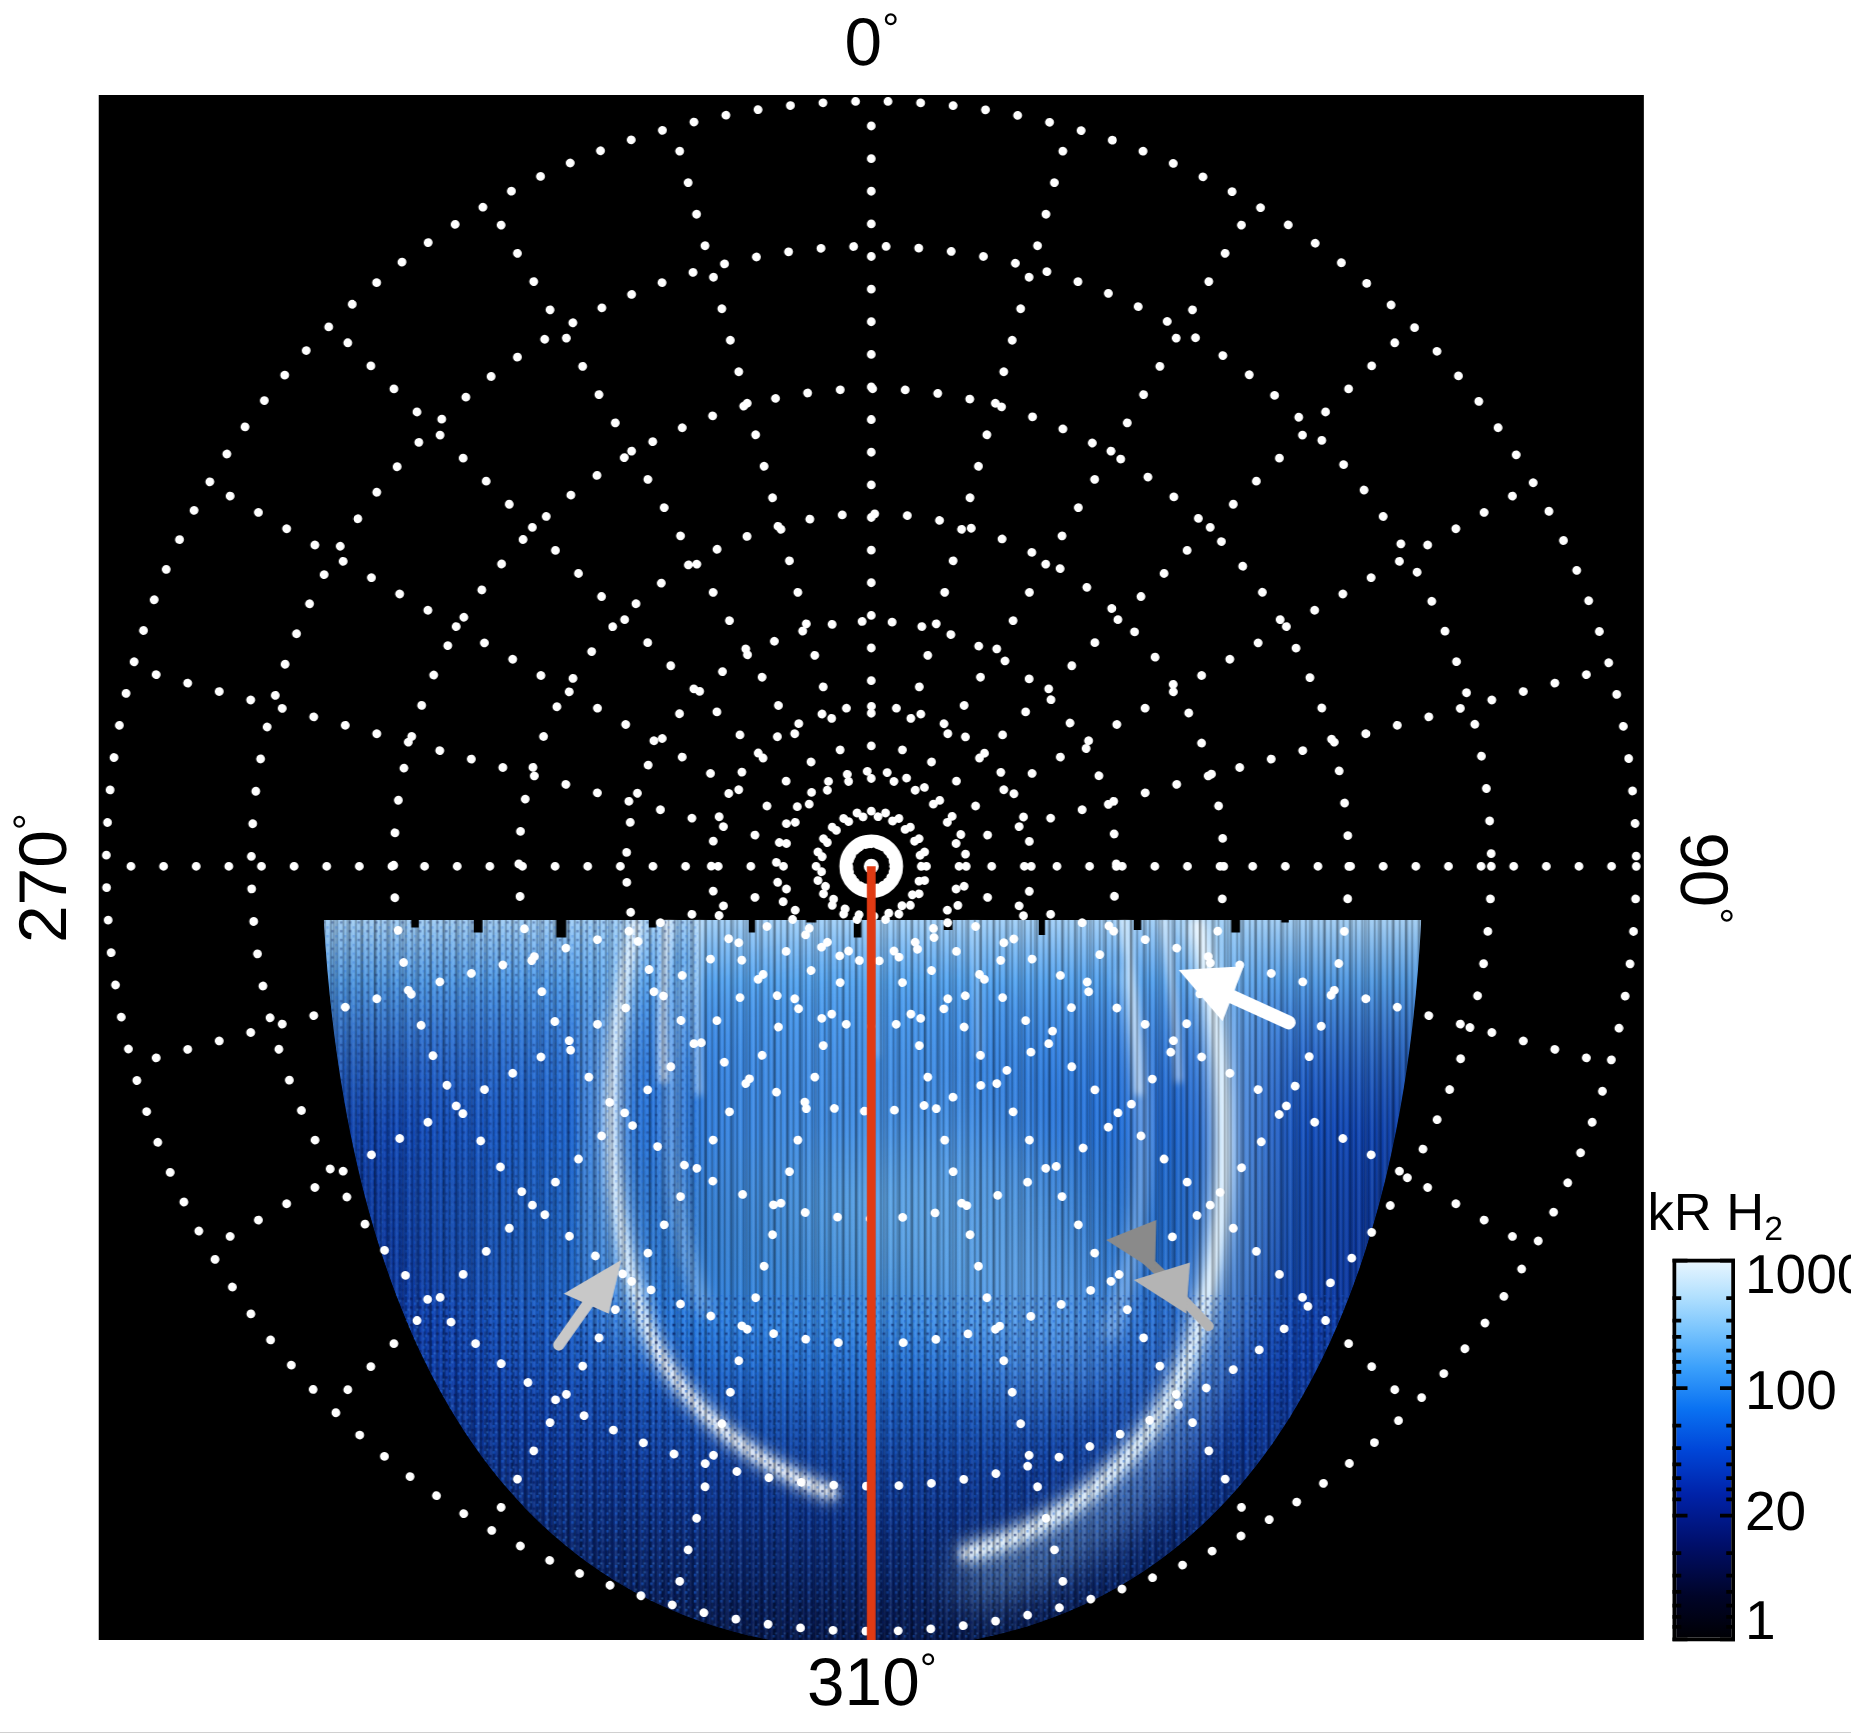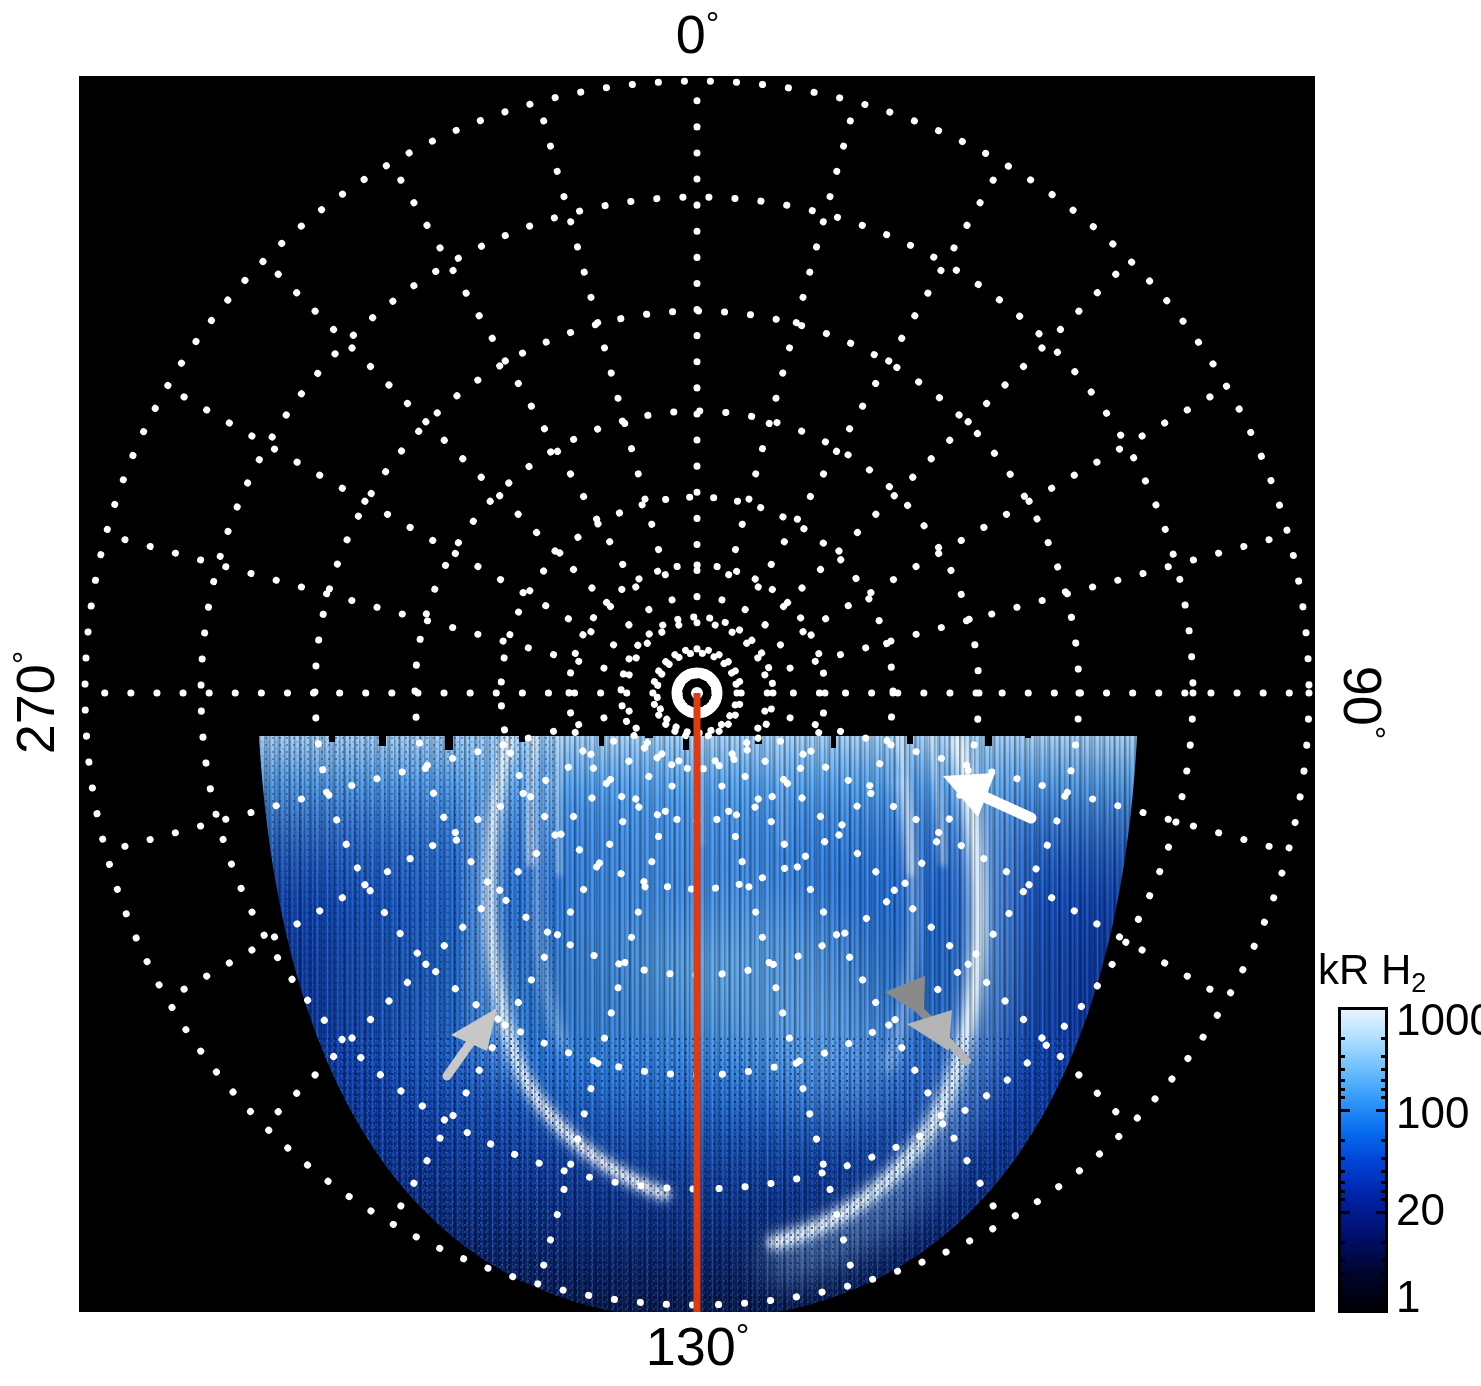--- a/index.html
+++ b/index.html
@@ -48,21 +48,21 @@
   .cbticks i.l{left:0;}
   .cbticks i.r{right:0;}
   .cblabel{position:absolute;font-size:44px;line-height:1;color:#000;white-space:nowrap;}
 </style>
 </head>
 <body>
 
 <div id="stage">
 
   <div class="axlabel" id="lab-top"><span>0</span><span class="deg">°</span></div>
-  <div class="axlabel" id="lab-bottom"><span>130</span><span class="deg">°</span></div>
+  <div class="axlabel" id="lab-bottom"><span>310</span><span class="deg">°</span></div>
   <div class="axlabel" id="lab-left"><span>270</span><span class="deg">°</span></div>
   <div class="axlabel" id="lab-right"><span>90</span><span class="deg">°</span></div>
 
   <div id="plot">
     <svg id="svgplot" viewBox="0 0 1236 1236">
       <defs>
 
         <radialGradient id="gBody" cx="50%" cy="38%" r="72%">
           <stop offset="0%" stop-color="#5fb4fb"></stop>
           <stop offset="35%" stop-color="#2a82ee"></stop>

